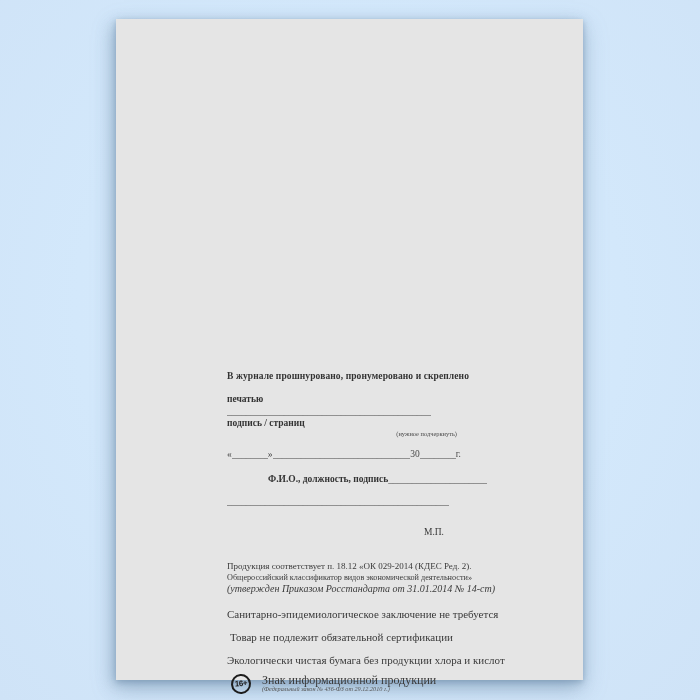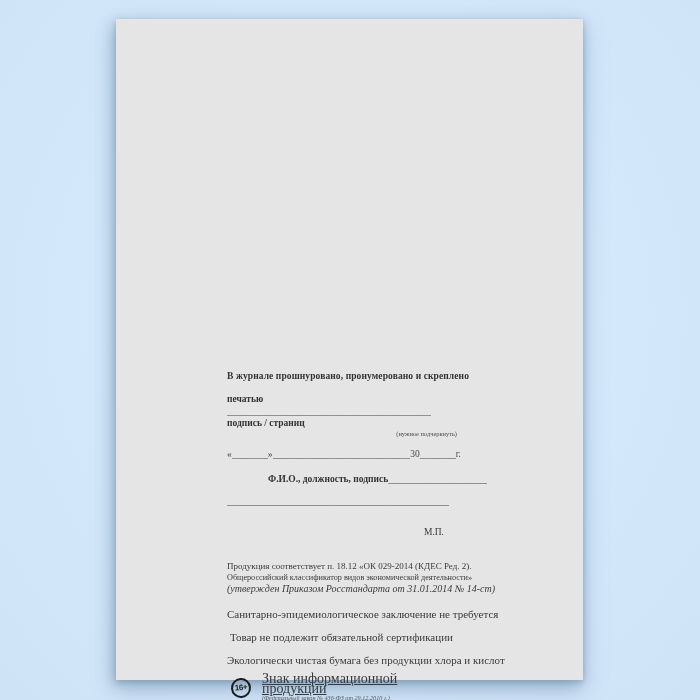--- a/index.html
+++ b/index.html
@@ -40,21 +40,21 @@
   .stmt3{margin-top:11px;}
   .badge-row{margin-top:8px;display:flex;align-items:center;padding-left:4px;}
   .age-circle{
     flex:0 0 auto;width:16px;height:16px;border:2px solid #1c1c1c;border-radius:50%;
     display:flex;align-items:center;justify-content:center;
     font-family:"Liberation Sans","DejaVu Sans",sans-serif;
     font-weight:700;font-size:8px;letter-spacing:-0.4px;color:#1c1c1c;
     transform:rotate(-4deg);
   }
   .badge-text{margin-left:11px;}
-  .badge-label{font-size:14px;line-height:10px;text-decoration:underline;}
+  .badge-label{font-size:12px;line-height:10px;}
   .badge-law{font-size:6.2px;line-height:8px;font-style:italic;color:#555;}
 </style>
 </head>
 <body>
 
 <div class="paper">
   <div class="content">
 
     <div class="heading bold">В журнале прошнуровано, пронумеровано и скреплено</div>
 

